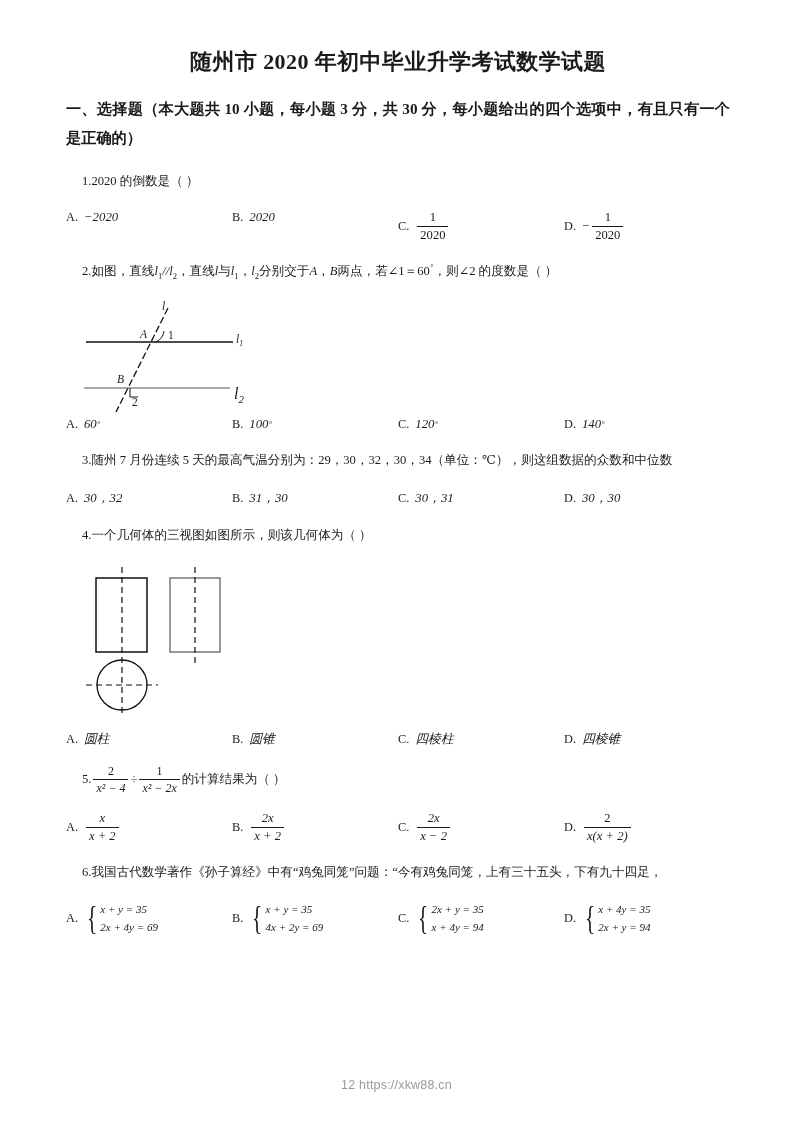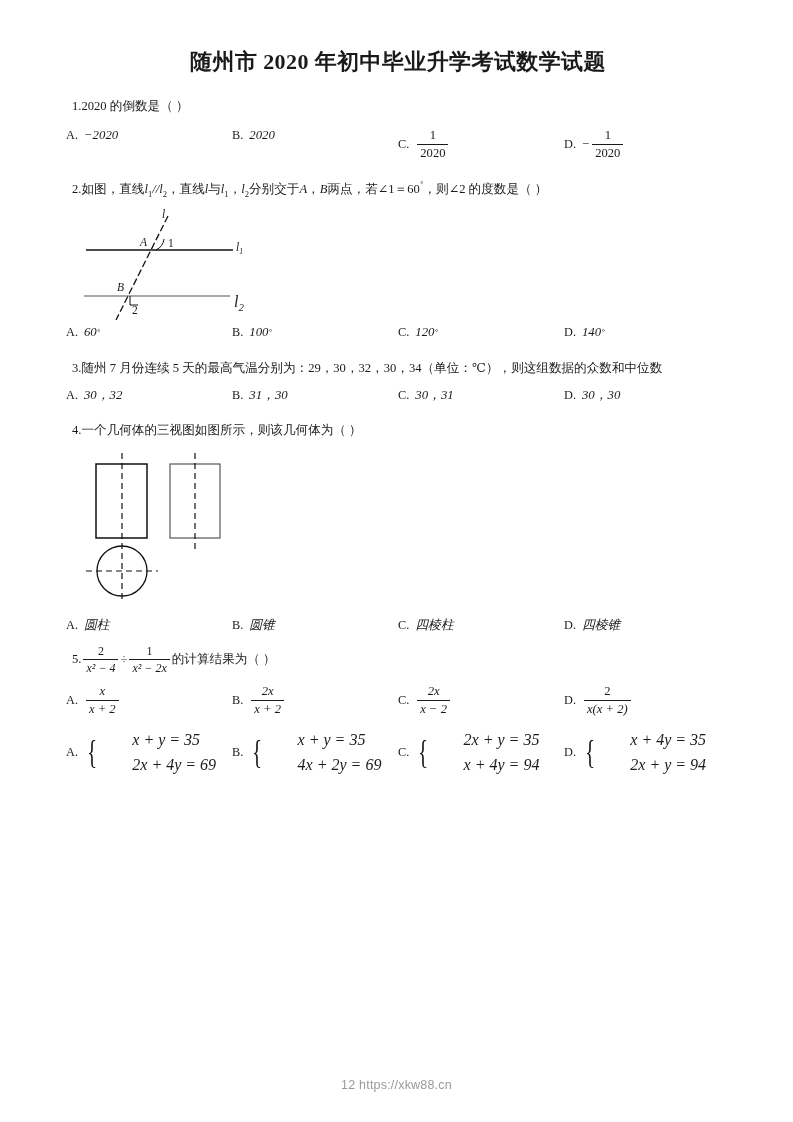--- a/index.html
+++ b/index.html
@@ -49,21 +49,21 @@
   }
 
   
   .q {
     margin: 0 0 2px 0;
   }
   .q-stem {
     font-size: 12.6px;
     line-height: 2.0;
     text-align: justify;
-    margin: 6px;
+    margin: 16px;
   }
   .opts {
     display: flex;
     font-size: 12.8px;
     margin: 5px 0 0 0;
     align-items: flex-start;
   }
   .opt {
     display: flex;
     align-items: center;
@@ -119,23 +119,22 @@
     font-size: 34px;
     line-height: 0.85;
     font-weight: 300;
     transform: scaleX(0.62);
     margin-right: -2px;
     font-family: "Liberation Serif", serif;
   }
   .sys .eqs {
     display: inline-block;
     line-height: 1.62;
-    font-size: 16px;
+    font-size: 11px;
     padding-left: 2px;
-    margin-left: 32px;
   }
 
   .fig-q2 {
     position: relative;
     width: 240px;
     height: 112px;
     margin: 4px 0 2px 12px;
   }
   .fig-q4 {
     position: relative;
@@ -159,20 +158,21 @@
 </style>
 </head>
 <body>
 
 <div class="page">
 
   <div class="content">
 
     <h1 class="doc-title">随州市 2020 年初中毕业升学考试数学试题</h1>
 
+    <div class="section-head">一、选择题（本大题共 10 小题，每小题 3 分，共 30 分，每小题给出的四个选项中，有且只有一个是正确的）</div>
 
     <div class="q">
       <p class="q-stem"><span>1.</span><span>2020 的倒数是（    ）</span></p>
       <div class="opts opts-tall">
         <div class="opt opt-w">
           <span class="opt-lab">A.</span>
           <span class="opt-val">−2020</span>
         </div>
         <div class="opt opt-w">
           <span class="opt-lab">B.</span>
@@ -337,20 +337,21 @@
           <span class="opt-lab">D.</span>
           <span class="frac">
             <span class="num">2</span>
             <span class="den it">x(x + 2)</span>
           </span>
         </div>
       </div>
     </div>
 
     <div class="q" style="margin-top:10px">
+      <p class="q-stem">6.我国古代数学著作《孙子算经》中有“鸡兔同笼”问题：“今有鸡兔同笼，上有三十五头，下有九十四足，</p>
 
       <div class="opts opts-tall">
         <div class="opt opt-w">
           <span class="opt-lab">A.</span>
           <span class="sys">
             <span class="brace">{</span>
             <span class="eqs">
               <span class="it" style="display:block">x + y = 35</span>
               <span class="it" style="display:block">2x + 4y = 69</span>
             </span>

